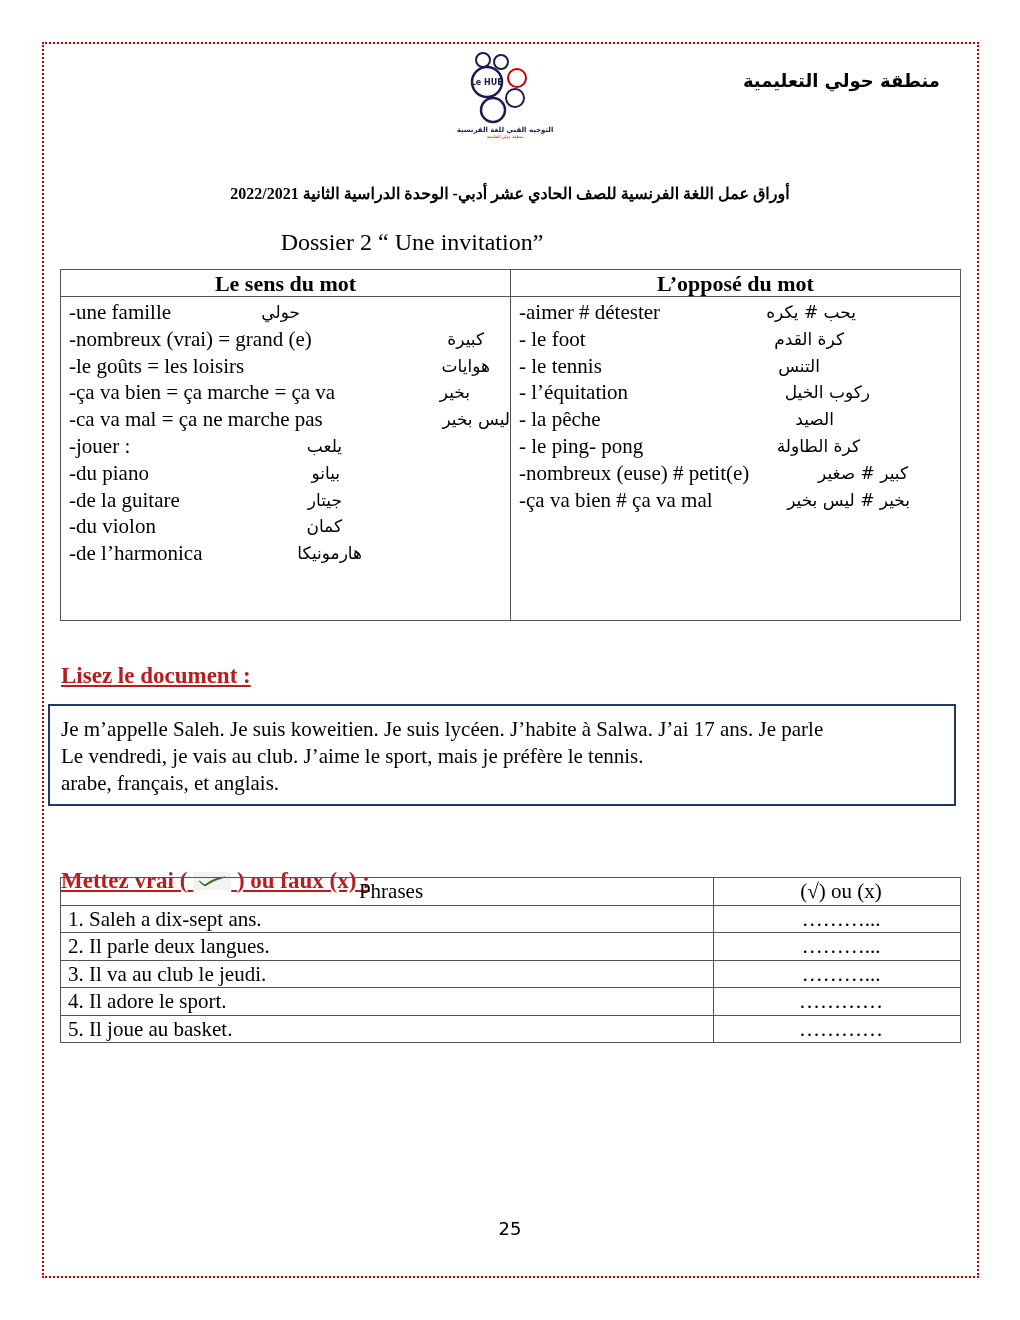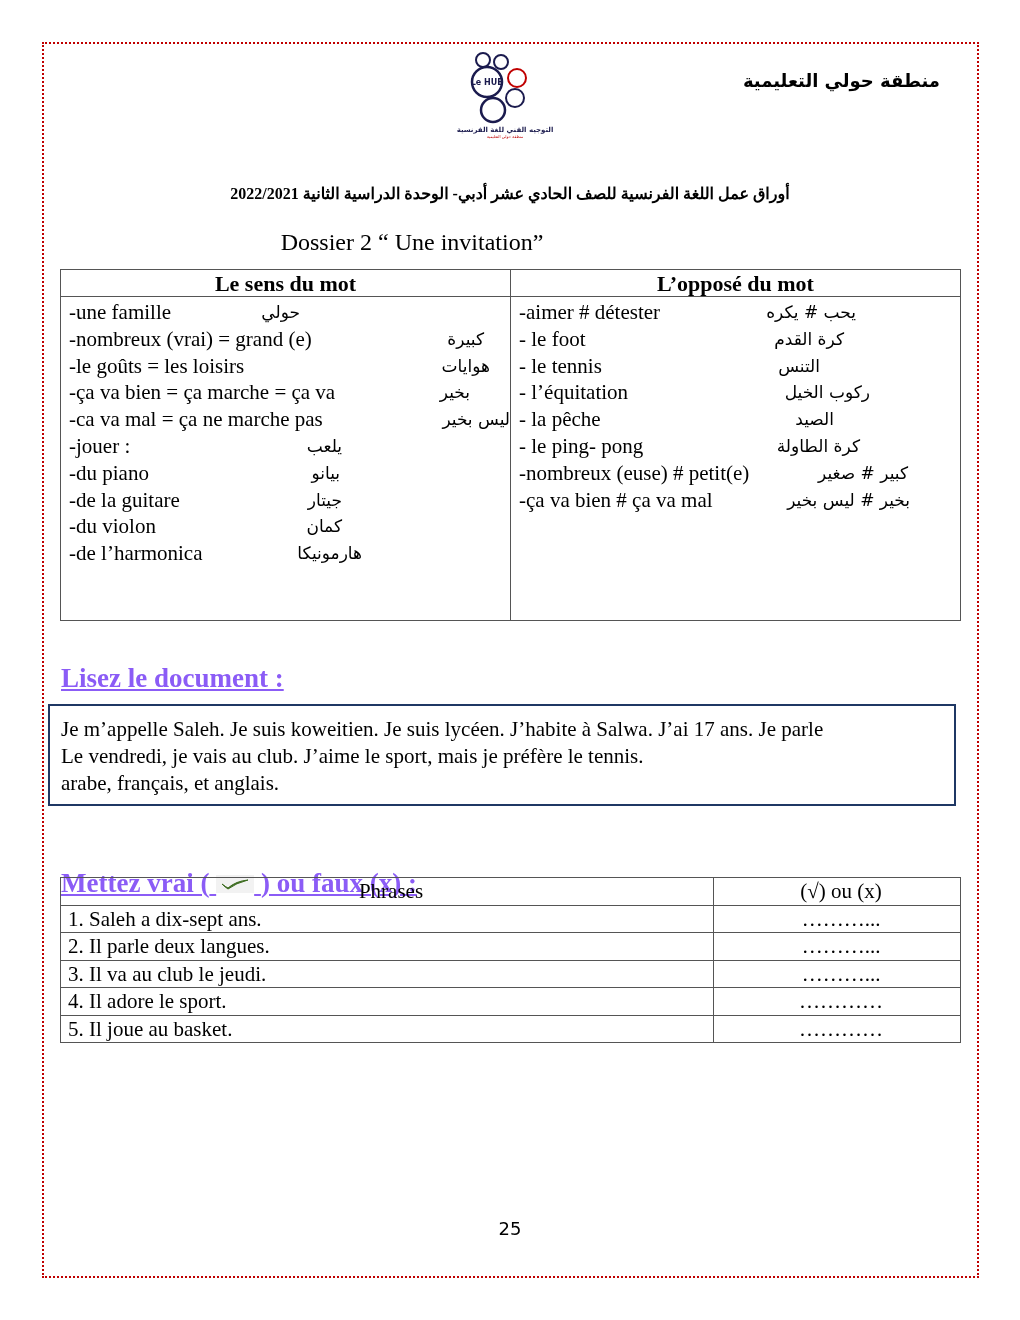--- a/index.html
+++ b/index.html
@@ -21,21 +21,21 @@
   .main-title { position: absolute; left: 0; width: 1020px; top: 184px; text-align: center; font-family: "Liberation Serif", serif; font-size: 16px; font-weight: bold; direction: rtl; }
   .sub-title { position: absolute; left: 0; width: 824px; top: 229px; text-align: center; font-size: 24px; }
 
   table.vocab { position: absolute; left: 60px; top: 269px; width: 901px; border-collapse: collapse; }
   table.vocab th { border: 1px solid #555; font-size: 22px; font-weight: bold; height: 27px; line-height: 25px; }
   table.vocab td { border: 1px solid #555; vertical-align: top; height: 324px; padding: 2px 0 0 8px; }
   .col-left, .col-right { position: relative; }
   .vline { position: relative; height: 26.8px; font-size: 21px; line-height: 26.8px; white-space: nowrap; }
   .vline .ar { position: absolute; top: 0; font-family: "DejaVu Sans", sans-serif; font-size: 17px; direction: rtl; text-align: right; }
 
-  .section-red { position: absolute; left: 61px; color: #8b5cf6; font-size: 27px; font-weight: bold; text-decoration: underline; }
+  .section-red { position: absolute; left: 61px; color: #b91c1c; font-size: 23px; font-weight: bold; text-decoration: underline; }
   .sec1 { top: 663px; }
   .sec2 { top: 868px; }
   .check-box { display: inline-block; width: 38px; height: 18px; background: #f2f2f2; vertical-align: middle; position: relative; top: -2px; }
   .check-box svg { width: 38px; height: 18px; display: block; }
 
   .doc-box { position: absolute; left: 48px; top: 704px; width: 908px; height: 102px; border: 2px solid #1f3864; padding: 10px 10px 0 11px; font-size: 21px; line-height: 27px; }
 
   table.quiz { position: absolute; left: 60px; top: 877px; width: 901px; border-collapse: collapse; }
   table.quiz th, table.quiz td { border: 1px solid #555; font-size: 21px; font-weight: normal; height: 27.5px; line-height: 26px; padding-left: 8px; }
   table.quiz th.h1 { width: 653px; text-align: center; }

